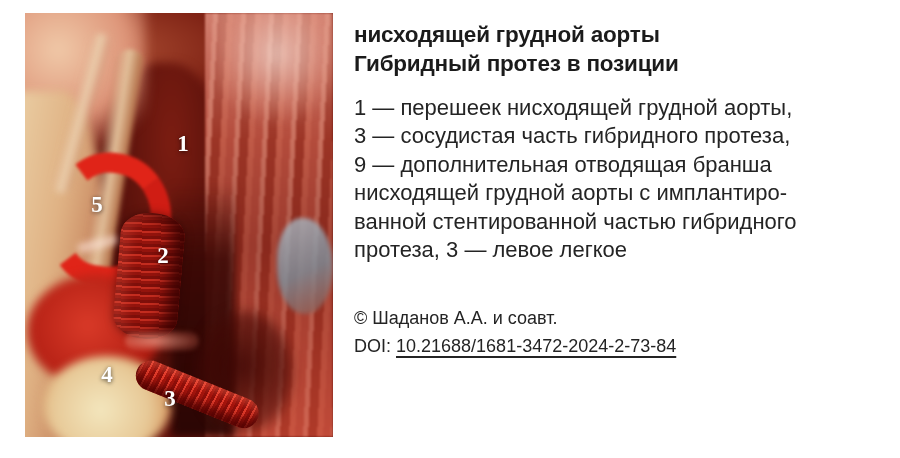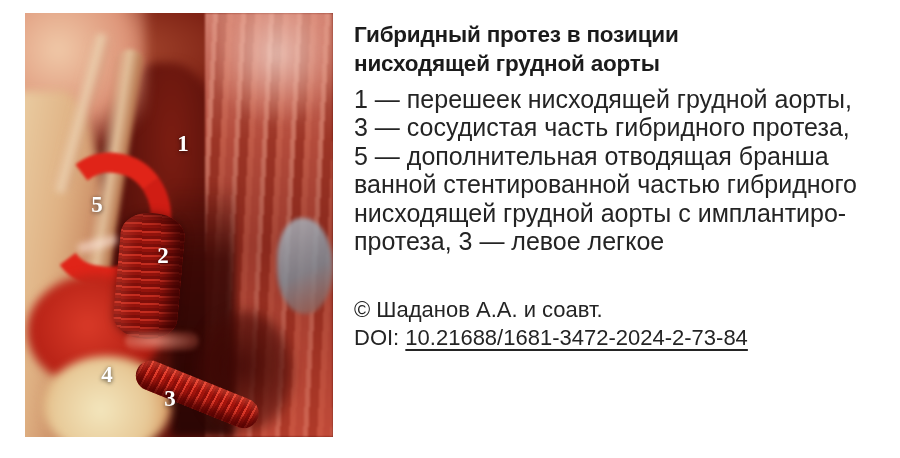--- a/index.html
+++ b/index.html
@@ -140,28 +140,28 @@
   }
   .fig-title {
     font-weight: 700;
     font-size: 22.5px;
     line-height: 29px;
     color: #1b1b1b;
     letter-spacing: -0.2px;
   }
   .fig-title div { white-space: nowrap; }
   .fig-caption {
-    margin-top: 7px;
-    font-size: 25px;
+    margin-top: 16px;
+    font-size: 22px;
     line-height: 28.4px;
   }
   .fig-caption div { white-space: nowrap; }
   .credit-block {
     margin-top: 41px;
-    font-size: 22px;
+    font-size: 18px;
     line-height: 27.5px;
   }
   .credit-block div { white-space: nowrap; }
   .doi-link {
     text-decoration: underline;
     text-underline-offset: 4px;
     text-decoration-thickness: 1.5px;
     color: #242424;
     cursor: pointer;
     margin-top: 23px;
@@ -194,30 +194,30 @@
 
     <span class="photo-label" style="left:158px; top:131px;">1</span>
     <span class="photo-label" style="left:138px; top:243px;">2</span>
     <span class="photo-label" style="left:145px; top:386px;">3</span>
     <span class="photo-label" style="left:82px; top:362px;">4</span>
     <span class="photo-label" style="left:72px; top:192px;">5</span>
   </div>
 
   <div class="text-panel">
     <div class="fig-title">
+      <div>нисходящей грудной аорты</div>
       <div>Гибридный протез в позиции</div>
-      <div>нисходящей грудной аорты</div>
     </div>
 
     <div class="fig-caption">
       <div>1 — перешеек нисходящей грудной аорты,</div>
       <div>3 — сосудистая часть гибридного протеза,</div>
-      <div>5 — дополнительная отводящая бранша</div>
+      <div>9 — дополнительная отводящая бранша</div>
+      <div>нисходящей грудной аорты с имплантиро-</div>
       <div>ванной стентированной частью гибридного</div>
-      <div>нисходящей грудной аорты с имплантиро-</div>
       <div>протеза, 3 — левое легкое</div>
     </div>
 
     <div class="credit-block">
       <div>© Шаданов А.А. и соавт.</div>
       <div><span>DOI: </span><span class="doi-link">10.21688/1681-3472-2024-2-73-84</span></div>
     </div>
   </div>
 
 </div>

